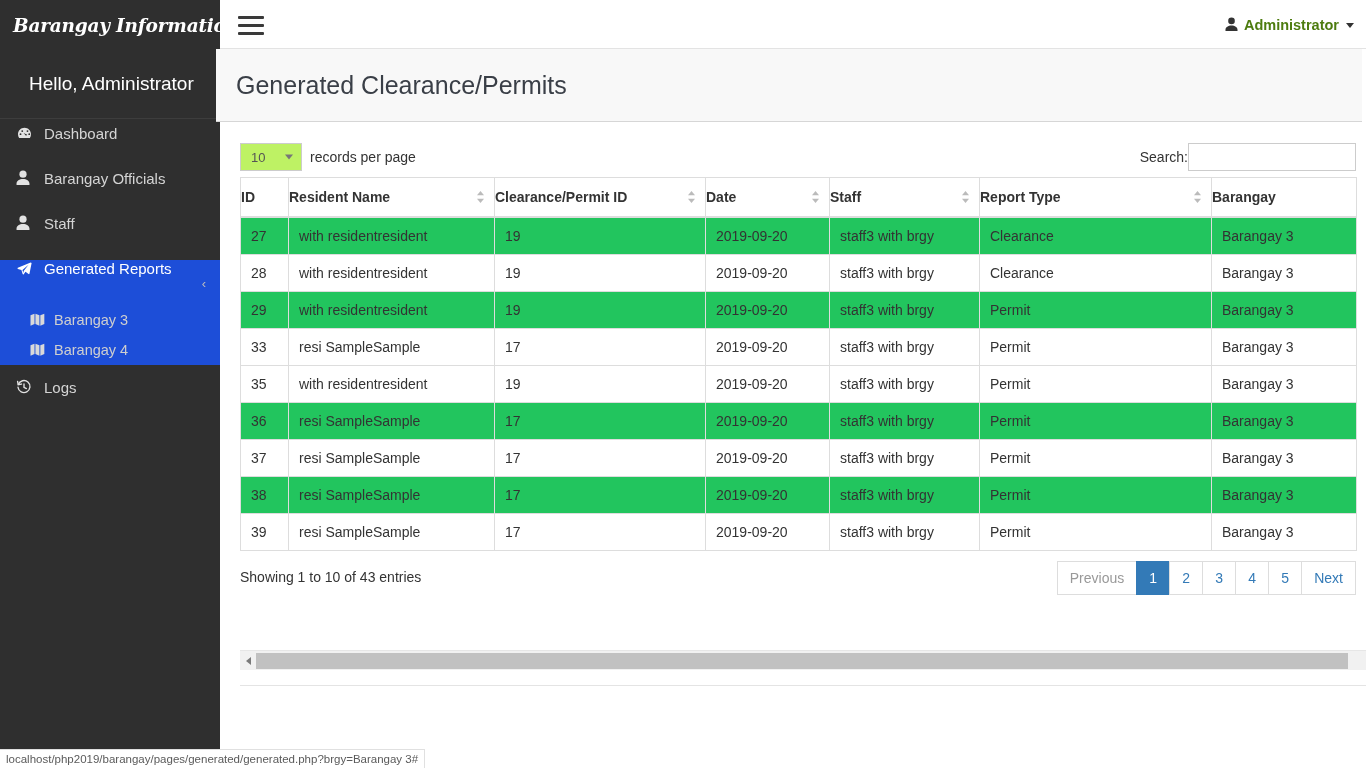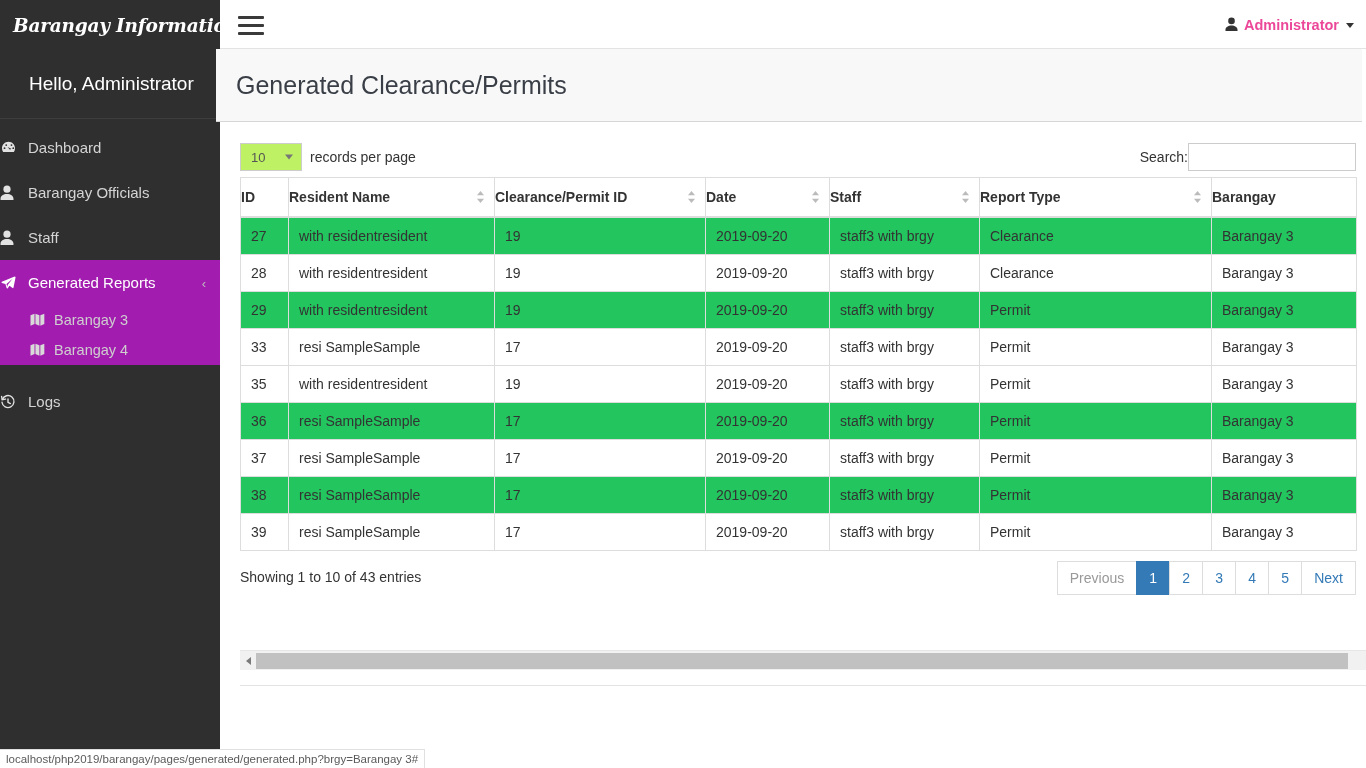--- a/index.html
+++ b/index.html
@@ -41,34 +41,35 @@
     display: flex; align-items: center;
     padding-left: 29px;
     font-size: 19px;
     color: #ffffff;
     font-weight: 400;
   }
   .nav-divider { height: 1px; background: #3d3d3d; margin: 0; }
 
   .nav { padding-top: 6px; }
   .nav-item {
-    display: flex; align-items: center;
+    display: flex; align-items: flex-start;
     height: 45px;
+    padding-left: 16px;
     color: #d4d4d4;
     font-size: 15px;
     cursor: pointer;
     position: relative;
   }
   .nav-item .ico {
     width: 26px; min-width: 26px;
     display: inline-flex; align-items: center; justify-content: flex-start;
     color: #e2e2e2;
   }
   .nav-item .label { padding-left: 2px; }
-  .nav-group { background: #a21caf; }
+  .nav-group { background: #1d4ed8; }
   .nav-group .nav-item.parent { color: #ffffff; }
   .chev {
     position: absolute; right: 14px; top: 50%;
     transform: translateY(-50%);
     color: #bdbdbd; font-size: 13px;
   }
   .nav-sub {
     display: flex; align-items: center;
     height: 30px;
     padding-left: 30px;
@@ -93,21 +94,21 @@
     width: 34px; height: 28px;
     display: flex; flex-direction: column; justify-content: center;
     gap: 5px; cursor: pointer; padding: 0 4px;
   }
   #hamburger span {
     display: block; height: 3px; background: #3a3a3a; border-radius: 1px;
   }
   #usermenu {
     position: absolute; right: 12px; top: 0; height: 49px;
     display: flex; align-items: center; gap: 6px;
-    font-size: 14.5px; font-weight: bold; color: #ec4899;
+    font-size: 14.5px; font-weight: bold; color: #4d7c0f;
     cursor: pointer;
   }
   .caret {
     width: 0; height: 0;
     border-left: 4.5px solid transparent;
     border-right: 4.5px solid transparent;
     border-top: 5px solid #333;
     margin-left: 1px; margin-top: 2px;
   }
 

